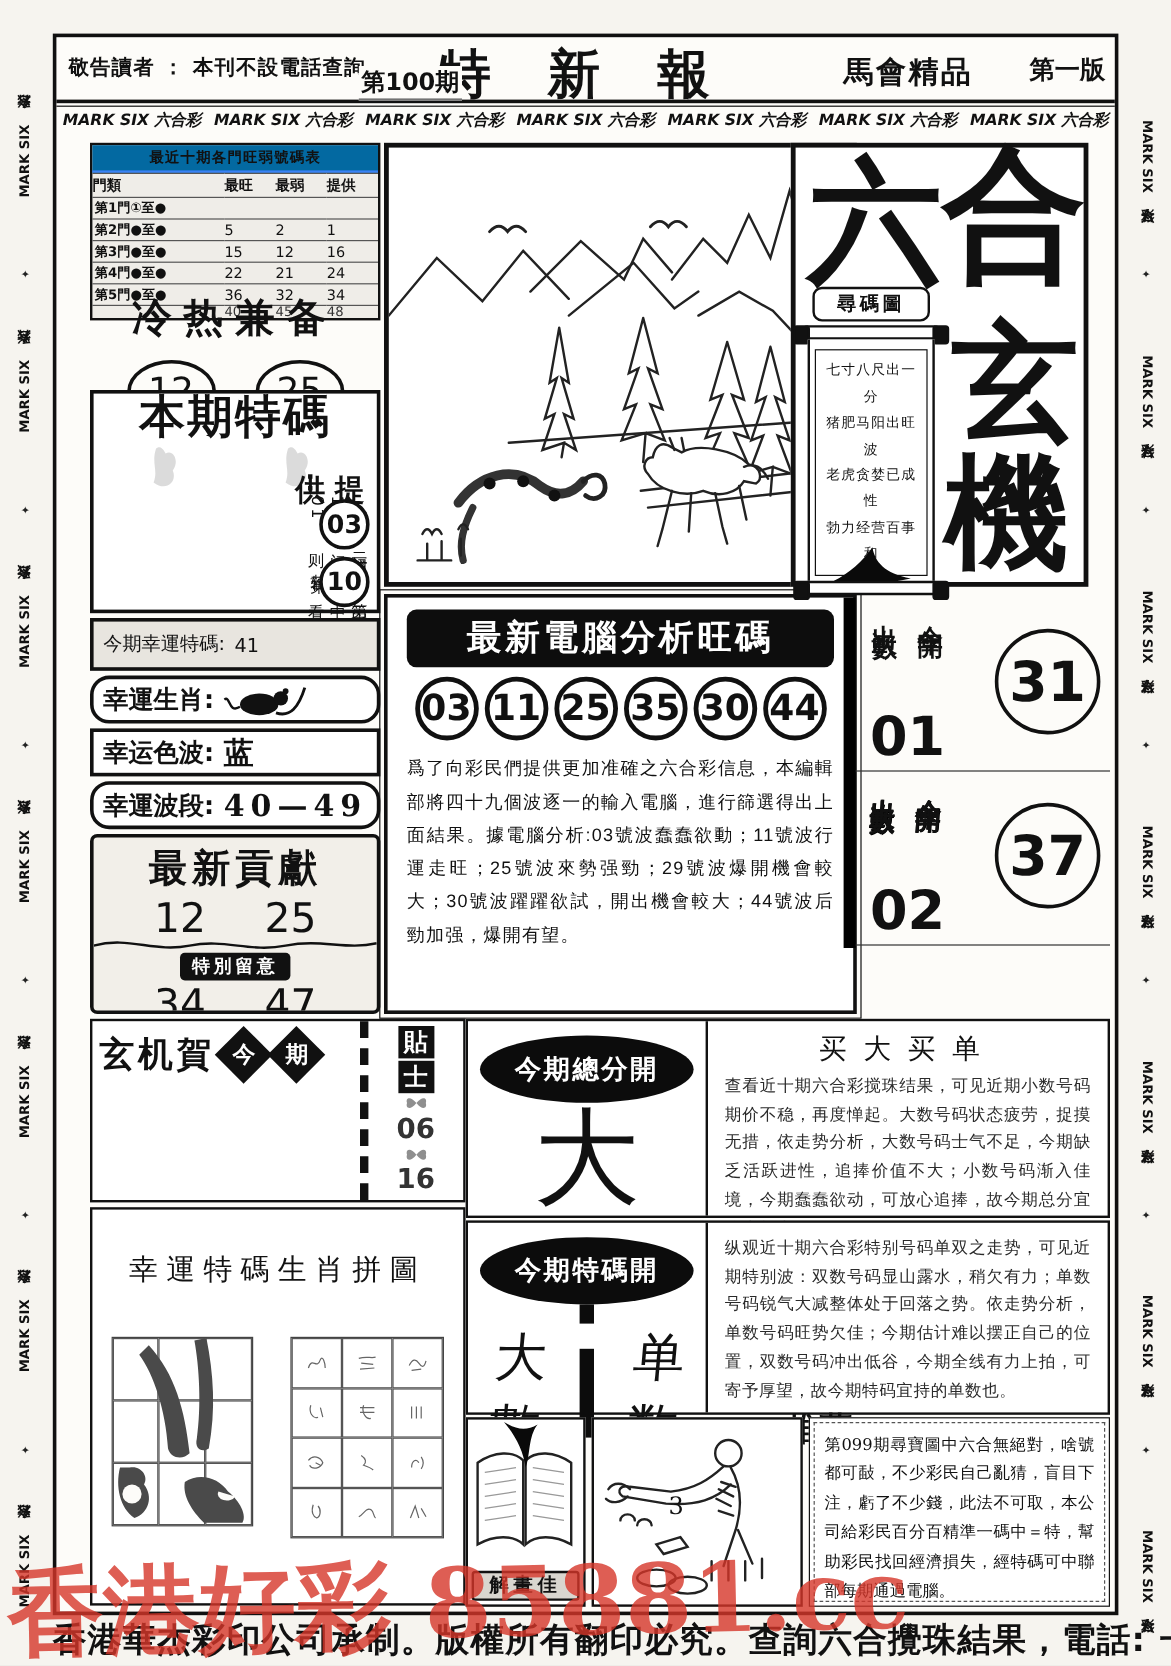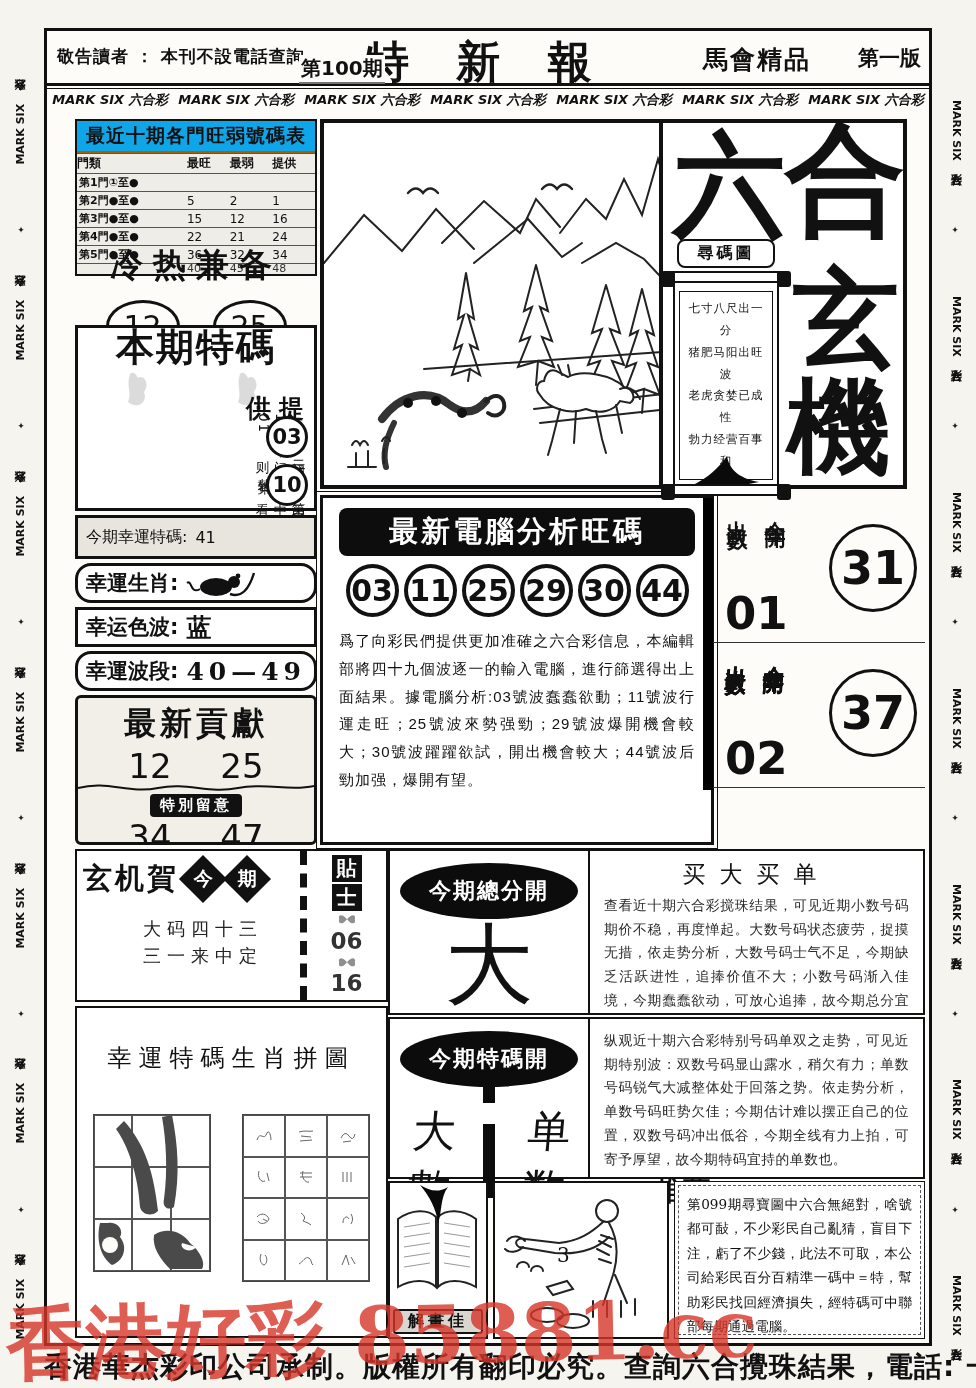--- a/index.html
+++ b/index.html
@@ -29,22 +29,22 @@
   .notice { font-size:17px; font-weight:bold; letter-spacing:1px; }
   .issue { font-size:20px; font-weight:bold; border-bottom:2px solid #737373; padding:0 2px; }
   .masthead { font-size:44px; font-weight:bold; letter-spacing:16px; white-space:nowrap; }
   .subtitle { font-size:25px; font-weight:bold; letter-spacing:2px; }
   .edition { font-size:21px; font-weight:bold; }
   .brandrow { position:absolute; left:0; top:60px; width:100%; display:flex;
               justify-content:space-around; font-size:13px; font-weight:bold; font-style:italic; }
 
   
   .hottbl { left:28px; top:88px; width:242px; border:2px solid #111; background:#efede8; }
-  .hottbl .ttl { font-size:19px; font-weight:bold; text-align:center; letter-spacing:1px;
-                 background:#0ea5e9; border-bottom:2px solid #a16207; padding:2px 0; }
+  .hottbl .ttl { font-size:12px; font-weight:bold; text-align:center; letter-spacing:1px;
+                 background:#0369a1; border-bottom:2px solid #3b82f6; padding:2px 0; }
   .hottbl table { width:100%; border-collapse:collapse; font-size:12px; }
   .hottbl th, .hottbl td { border-top:1px solid #555; text-align:left; padding:1px 0; }
   .hottbl th { font-weight:bold; }
   .hottbl .gate { text-align:left; font-weight:bold; padding-left:2px; font-size:11px; }
   .hottbl .cut td { color:#333; font-size:11px; height:9px; overflow:hidden; line-height:8px; }
 
   
   .coldhot { left:28px; top:212px; width:242px; text-align:center; }
   .coldhot .t { font-size:33px; font-weight:bold; letter-spacing:10px; font-family:"DejaVu Serif",serif; }
   .coldhot .nums { display:flex; justify-content:space-around; margin-top:12px; padding:0 14px; }
@@ -364,24 +364,20 @@
       <div class="mysbox">
         <div class="trow">
           <span class="tp">玄机賀</span>
           <span class="dmd">
               <span>今</span>
             </span>
           <span class="dmd">
               <span>期</span>
             </span>
         </div>
-        <div class="poem">
-          <div>大码四十三</div>
-          <div>三一来中定</div>
-        </div>
       </div>
       <div class="tipscol">
         <span class="sq">貼</span>
         <span class="sq">士</span>
         <svg width="30" height="20" viewBox="0 0 24 16">
           <path d="M12,8 C6,0 0,2 2,8 C0,14 6,16 12,8 C18,16 24,14 22,8 C24,2 18,0 12,8 Z" fill="#8f8f8f"></path>
         </svg>
         <span class="num">06</span>
         <svg width="30" height="20" viewBox="0 0 24 16">
           <path d="M12,8 C6,0 0,2 2,8 C0,14 6,16 12,8 C18,16 24,14 22,8 C24,2 18,0 12,8 Z" fill="#8f8f8f"></path>
@@ -514,21 +510,21 @@
         </g>
       </svg>
     </div>
 
     <div class="abs comp">
       <div class="ban">最新電腦分析旺碼</div>
       <div class="nums">
         <div class="cnum">03</div>
         <div class="cnum">11</div>
         <div class="cnum">25</div>
-        <div class="cnum">29</div>
+        <div class="cnum">35</div>
         <div class="cnum">30</div>
         <div class="cnum">44</div>
       </div>
       <div class="body">爲了向彩民們提供更加准確之六合彩信息，本編輯部將四十九個波逐一的輸入電腦，進行篩選得出上面結果。據電腦分析:03號波蠢蠢欲動；11號波行運走旺；25號波來勢强勁；29號波爆開機會較大；30號波躍躍欲試，開出機會較大；44號波后勁加强，爆開有望。</div>
     </div>
 
     <div class="abs callig">
       <div class="bigch" style="left:10px; top:6px; font-size:112px;">六</div>
       <div class="bigch" style="left:122px; top:-4px; font-size:120px;">合</div>
       <div class="bigch" style="left:130px; top:142px; font-size:106px;">玄</div>

